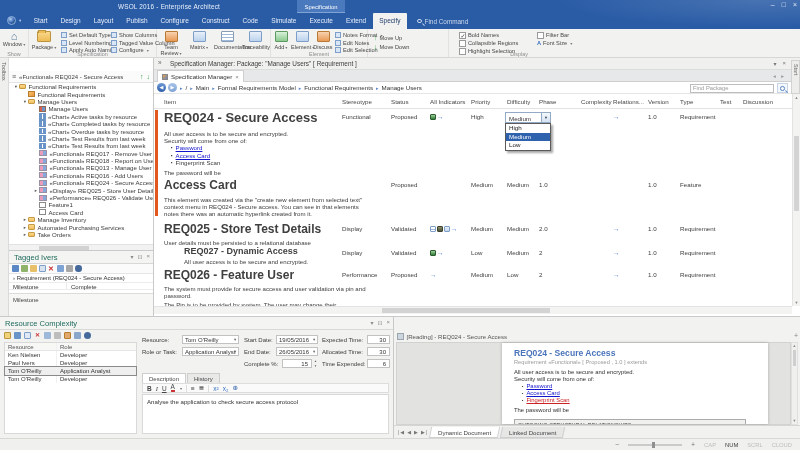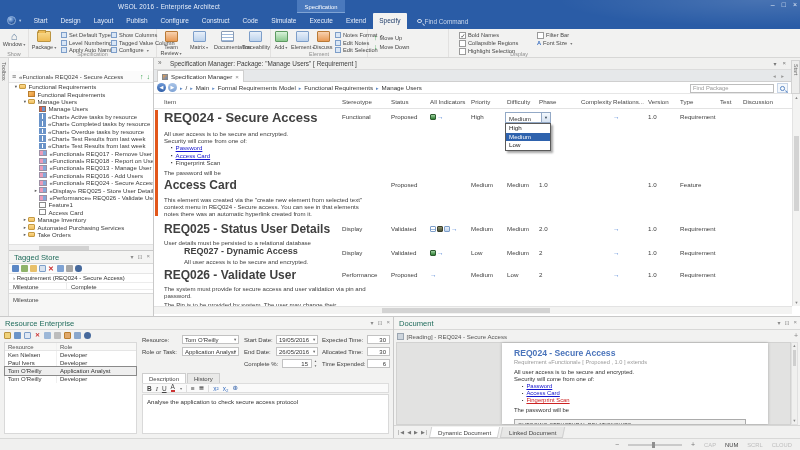--- a/index.html
+++ b/index.html
@@ -456,21 +456,21 @@
           <span class="tico i-folder"></span>
           <span>Take Orders</span>
         </div>
     </div>
     <div id="pb-scroll">
         <span class="thumb"></span>
       </div>
   </div>
 
   <div id="tv">
-    <div class="panel-h"><span>Tagged Store</span>
+    <div class="panel-h"><span>Tagged Ivers</span>
       <span class="ph-icons">
           <span>▾</span>
           <span>⊡</span>
           <span>×</span>
         </span>
     </div>
     <div id="tv-toolbar">
       <span class="tvi" style="background:#5b87c5"></span>
       <span class="tvi" style="background:#8fb36a"></span>
       <span class="tvi" style="background:#e8c06a"></span>
@@ -565,21 +565,21 @@
       <div class="rnotes" style="top:18px;white-space:normal">This element was created via the "create new element from selected text" context menu in REQ024 - Secure access. You can see in that elements notes there was an automatic hyperlink created from it.</div>
       <span class="cell" style="left:237px">Proposed</span>
       <span class="cell" style="left:317px">Medium</span>
       <span class="cell" style="left:353px">Medium</span>
       <span class="cell" style="left:385px">1.0</span>
       <span class="cell" style="left:494px">1.0</span>
       <span class="cell" style="left:526px">Feature</span>
     </div>
 
     <div class="srow" style="top:164px;height:24px">
-      <span class="rtitle" style="font-size:12px">REQ025 - Status User Details</span>
+      <span class="rtitle" style="font-size:12px">REQ025 - Store Test Details</span>
       <div class="rnotes" style="top:17px;width:230px">User details must be persisted to a relational database</div>
       <span class="cell" style="left:188px">Display</span>
       <span class="cell" style="left:237px">Validated</span>
       <span class="cell" style="left:276px"><span class="ii ii-doc"></span><span class="ii ii-dark"></span><span class="ii ii-env"></span><span class="arr"></span></span>
       <span class="cell" style="left:317px">Medium</span>
       <span class="cell" style="left:353px">Medium</span>
       <span class="cell" style="left:385px">2.0</span>
       <span class="cell arr" style="left:459px"></span>
       <span class="cell" style="left:494px">1.0</span>
       <span class="cell" style="left:526px">Requirement</span>
@@ -593,21 +593,21 @@
       <span class="cell" style="left:276px"><span class="ii ii-grn"></span><span class="arr"></span></span>
       <span class="cell" style="left:317px">Low</span>
       <span class="cell" style="left:353px">Medium</span>
       <span class="cell" style="left:385px">2</span>
       <span class="cell arr" style="left:459px"></span>
       <span class="cell" style="left:494px">1.0</span>
       <span class="cell" style="left:526px">Requirement</span>
     </div>
 
     <div class="srow" style="top:210px;height:38px">
-      <span class="rtitle" style="font-size:12px">REQ026 - Validate User</span>
+      <span class="rtitle" style="font-size:12px">REQ026 - Feature User</span>
       <div class="rnotes" style="top:17px;white-space:normal">The system must provide for secure access and user validation via pin and password.</div>
       <div class="rnotes" style="top:33px;white-space:normal">The Pin is to be provided by system. The user may change their</div>
       <span class="cell" style="left:188px">Performance</span>
       <span class="cell" style="left:237px">Proposed</span>
       <span class="cell arr" style="left:276px"></span>
       <span class="cell" style="left:317px">Medium</span>
       <span class="cell" style="left:353px">Low</span>
       <span class="cell" style="left:385px">2</span>
       <span class="cell arr" style="left:459px"></span>
       <span class="cell" style="left:494px">1.0</span>
@@ -632,21 +632,21 @@
     <div id="spec-hscroll">
         <span class="thumb"></span>
       </div>
   </div>
 
   <div id="vtab-start">
       <span>Start</span>
     </div>
 
   <div id="ra">
-    <div class="panel-h"><span>Resource Enterprise</span>
+    <div class="panel-h"><span>Resource Complexity</span>
       <span class="ph-icons">
           <span>▾</span>
           <span>⊡</span>
           <span>×</span>
         </span>
     </div>
     <div id="ra-toolbar">
       <span class="rai" style="background:#f0d27a;border:1px solid #bb9440"></span>
       <span class="rai" style="background:#6a93c8"></span>
       <span class="rai" style="background:#dfe8f4;border:1px solid #7d9ec9"></span>
@@ -711,27 +711,20 @@
       <span>≣</span>
       <span class="sep"></span>
       <span style="color:#3a6fc0">x²</span>
       <span style="color:#3a6fc0">x₂</span>
       <span style="color:#2f5fa8">⊕</span>
     </div>
     <div id="ra-desc">Analyse the application to check secure access protocol</div>
   </div>
 
   <div id="doc">
-    <div class="panel-h"><span>Document</span>
-      <span class="ph-icons">
-          <span>▾</span>
-          <span>⊡</span>
-          <span>×</span>
-        </span>
-    </div>
     <div id="doc-reading">
       <span class="rdico"></span>
       <span>[Reading] - REQ024 - Secure Access</span>
     </div>
     <span id="doc-plus">+</span>
     <div id="doc-back">
       <div id="doc-page">
         <h1>REQ024 - Secure Access</h1>
         <div class="dmeta">Requirement   «Functional»     [ Proposed , 1.0 ] extends</div>
         <div class="dp">All user access is to be secure and encrypted.</div>

